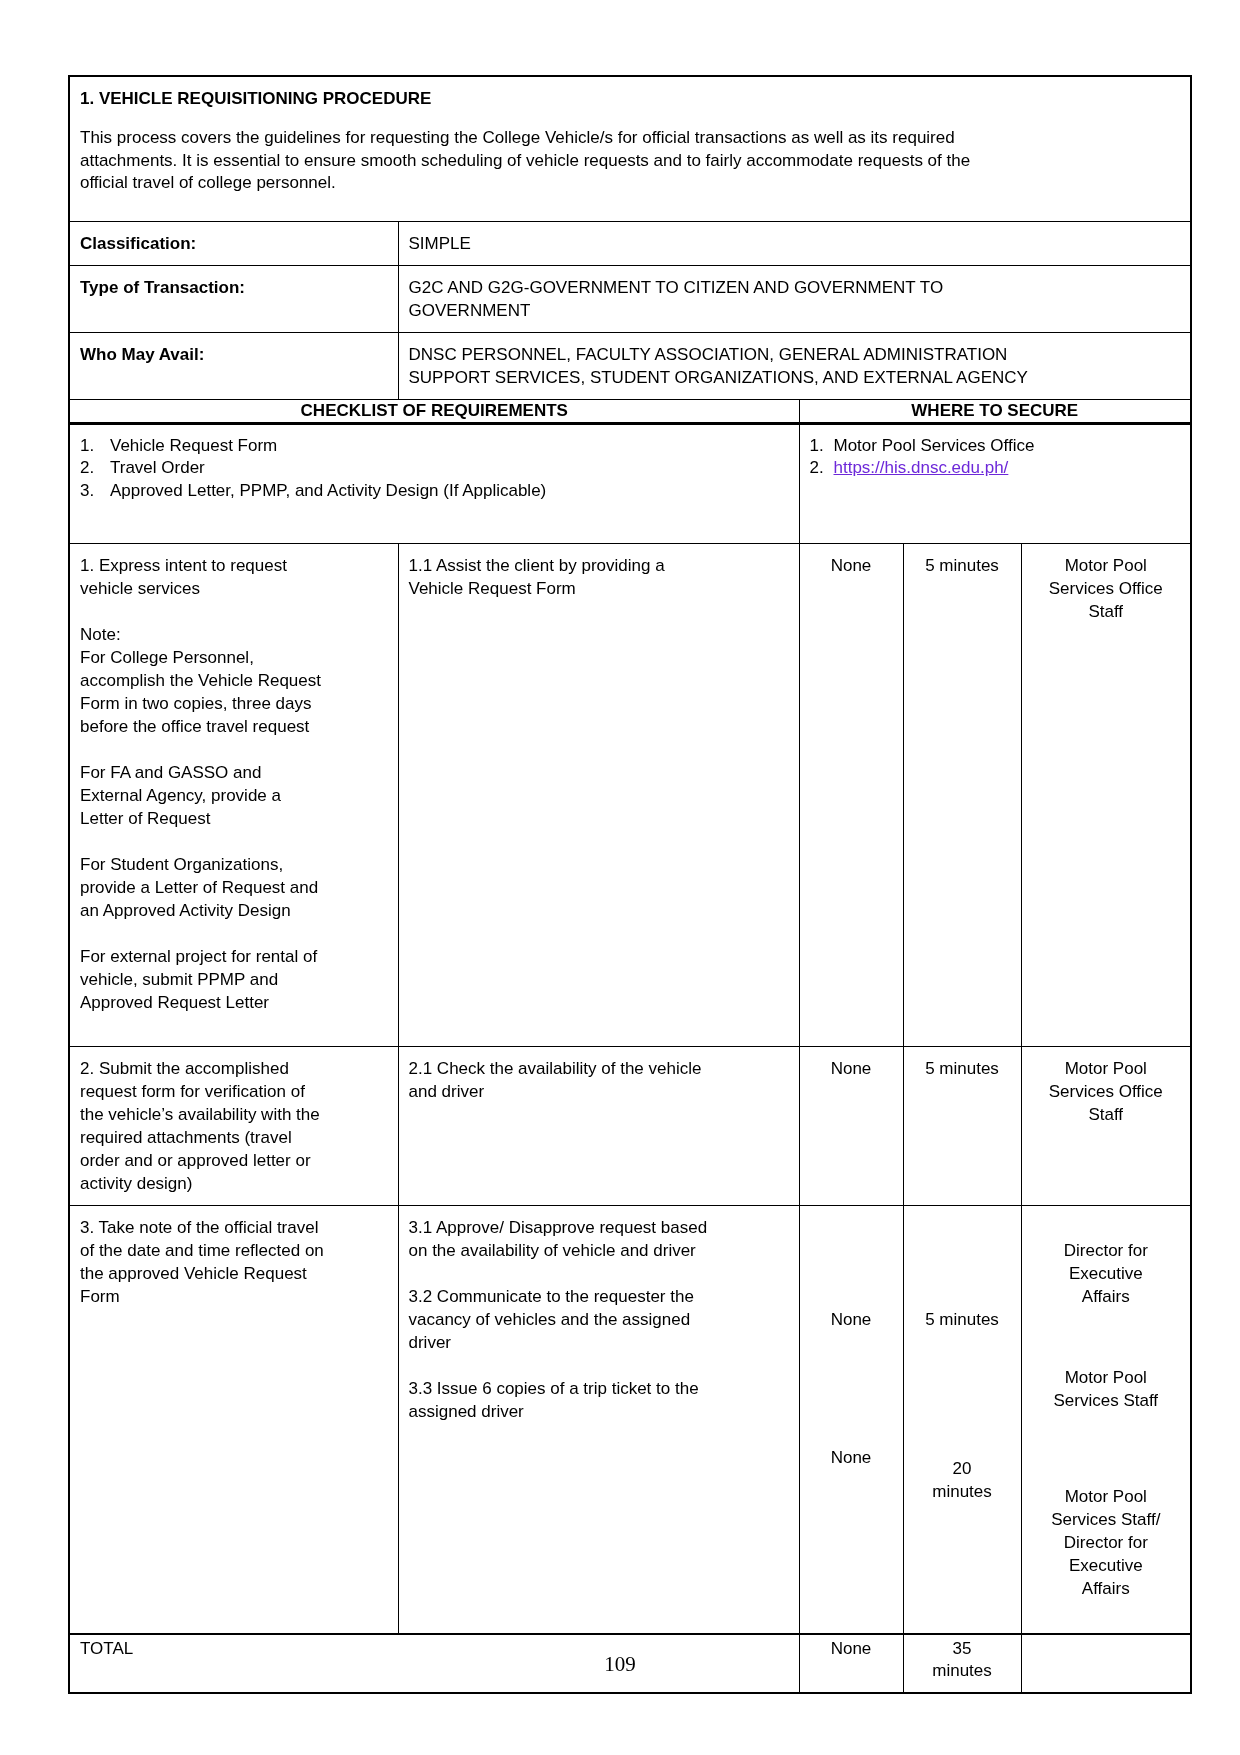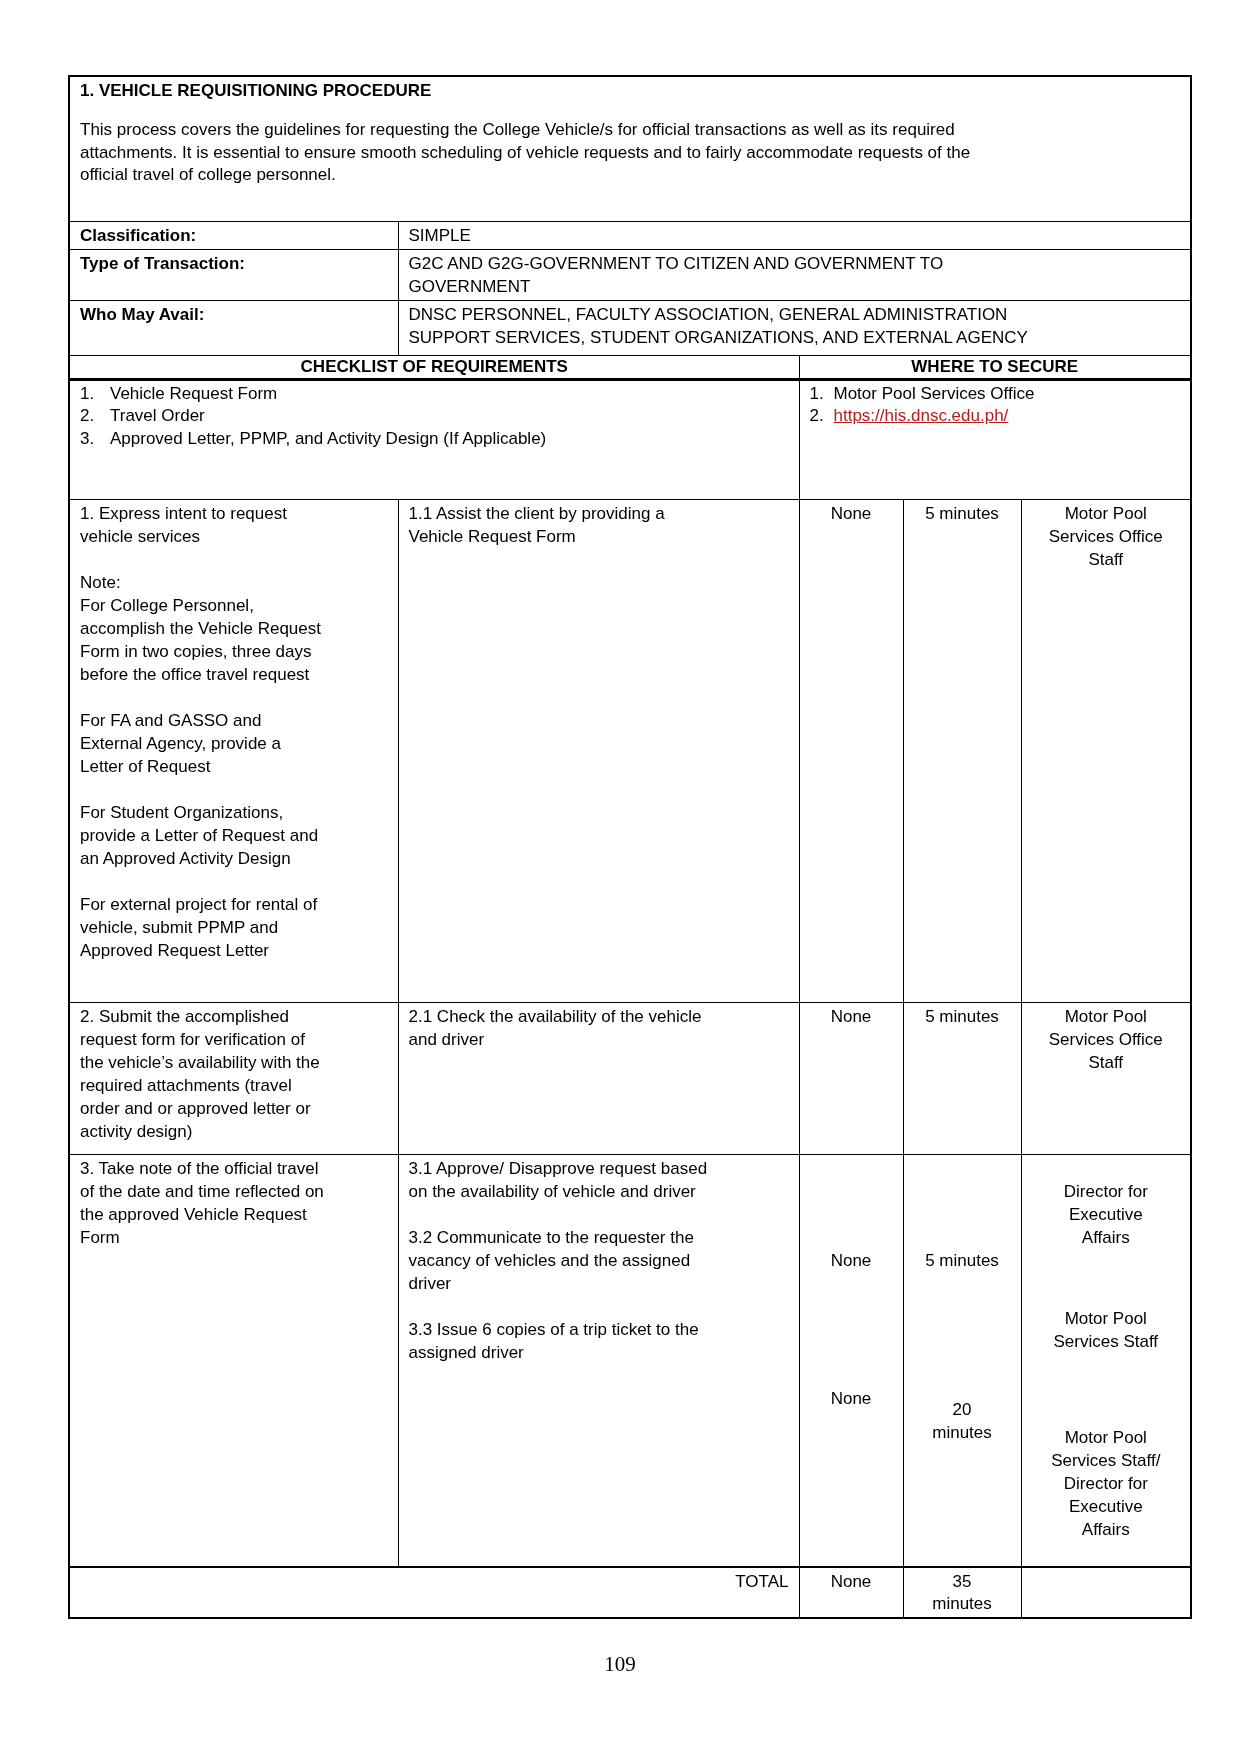--- a/index.html
+++ b/index.html
@@ -18,45 +18,45 @@
     width: 1122px;
     border-collapse: collapse;
     table-layout: fixed;
     border: 2px solid #000;
     font-size: 17px;
     line-height: 23px;
   }
   .doc-table td {
     border: 1px solid #000;
     vertical-align: top;
-    padding: 2px 10px;
+    padding: 10px 10px;
     overflow: hidden;
   }
   .pre { white-space: pre-line; }
   .center { text-align: center; }
-  .right { text-align: right; margin-left: 32px; }
+  .right { text-align: left; margin-left: 32px; }
 
   
   .title-cell { padding: 8px 12px 6px 12px; }
   .proc-title { font-weight: bold; margin-bottom: 17px; }
   .proc-desc { line-height: 22.5px; }
 
   
   .info-label { font-weight: bold; padding-top: 2px; }
   .info-value { padding-top: 2px; }
 
   
   .chk-header td { font-weight: bold; text-align: center; line-height: 20px; padding-top: 1px; padding-bottom: 1px; margin-left: 6px; }
   .chk-content td { border-top: 3px solid #000; }
   .req-cell { padding: 28px 10px 4px 69px; }
   .src-cell { padding: 28px 10px 4px 12px; }
   .list-row { display: flex; line-height: 22.5px; }
   .list-num-req { width: 30px; flex: 0 0 30px; }
   .list-num-src { width: 24px; flex: 0 0 24px; }
-  a.doc-link { color: #b91c1c; text-decoration: underline; cursor: pointer; }
+  a.doc-link { color: #6d28d9; text-decoration: underline; cursor: pointer; }
 
   
   .steps-header td {
     border-top: 3px solid #000;
     font-weight: bold;
     text-align: center;
     line-height: 22px;
     padding-top: 2px;
     white-space: pre-line;
   }

